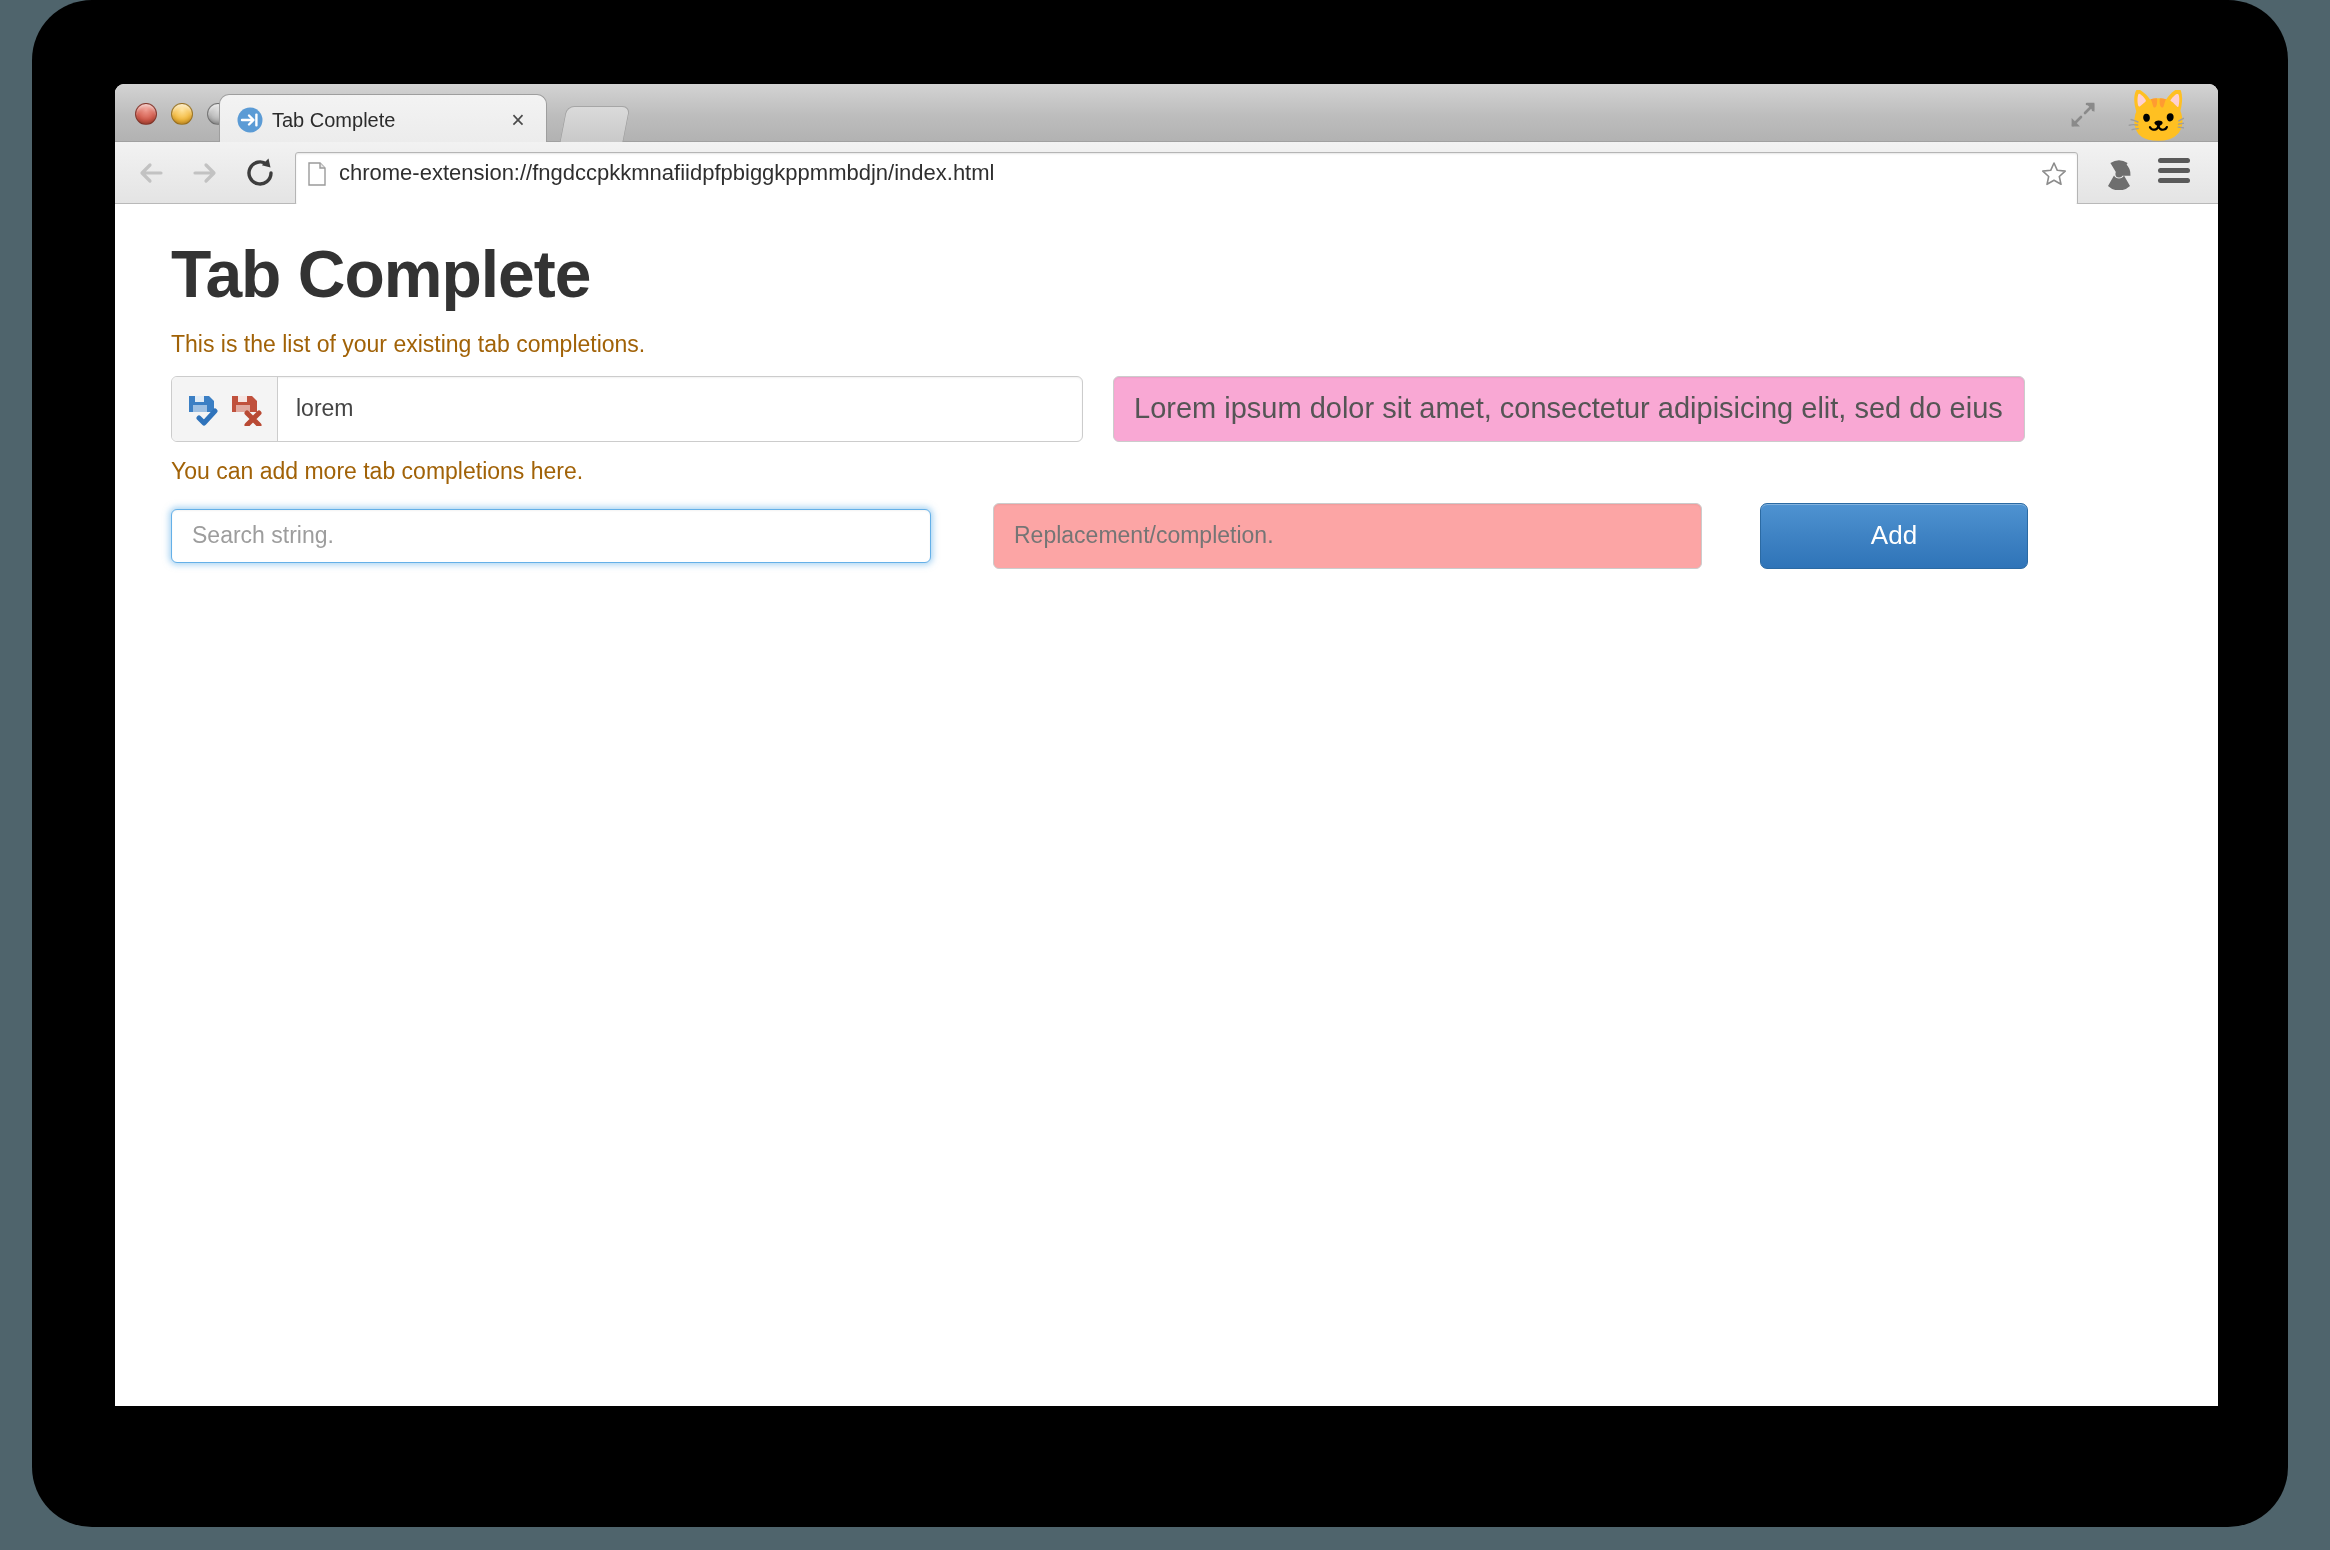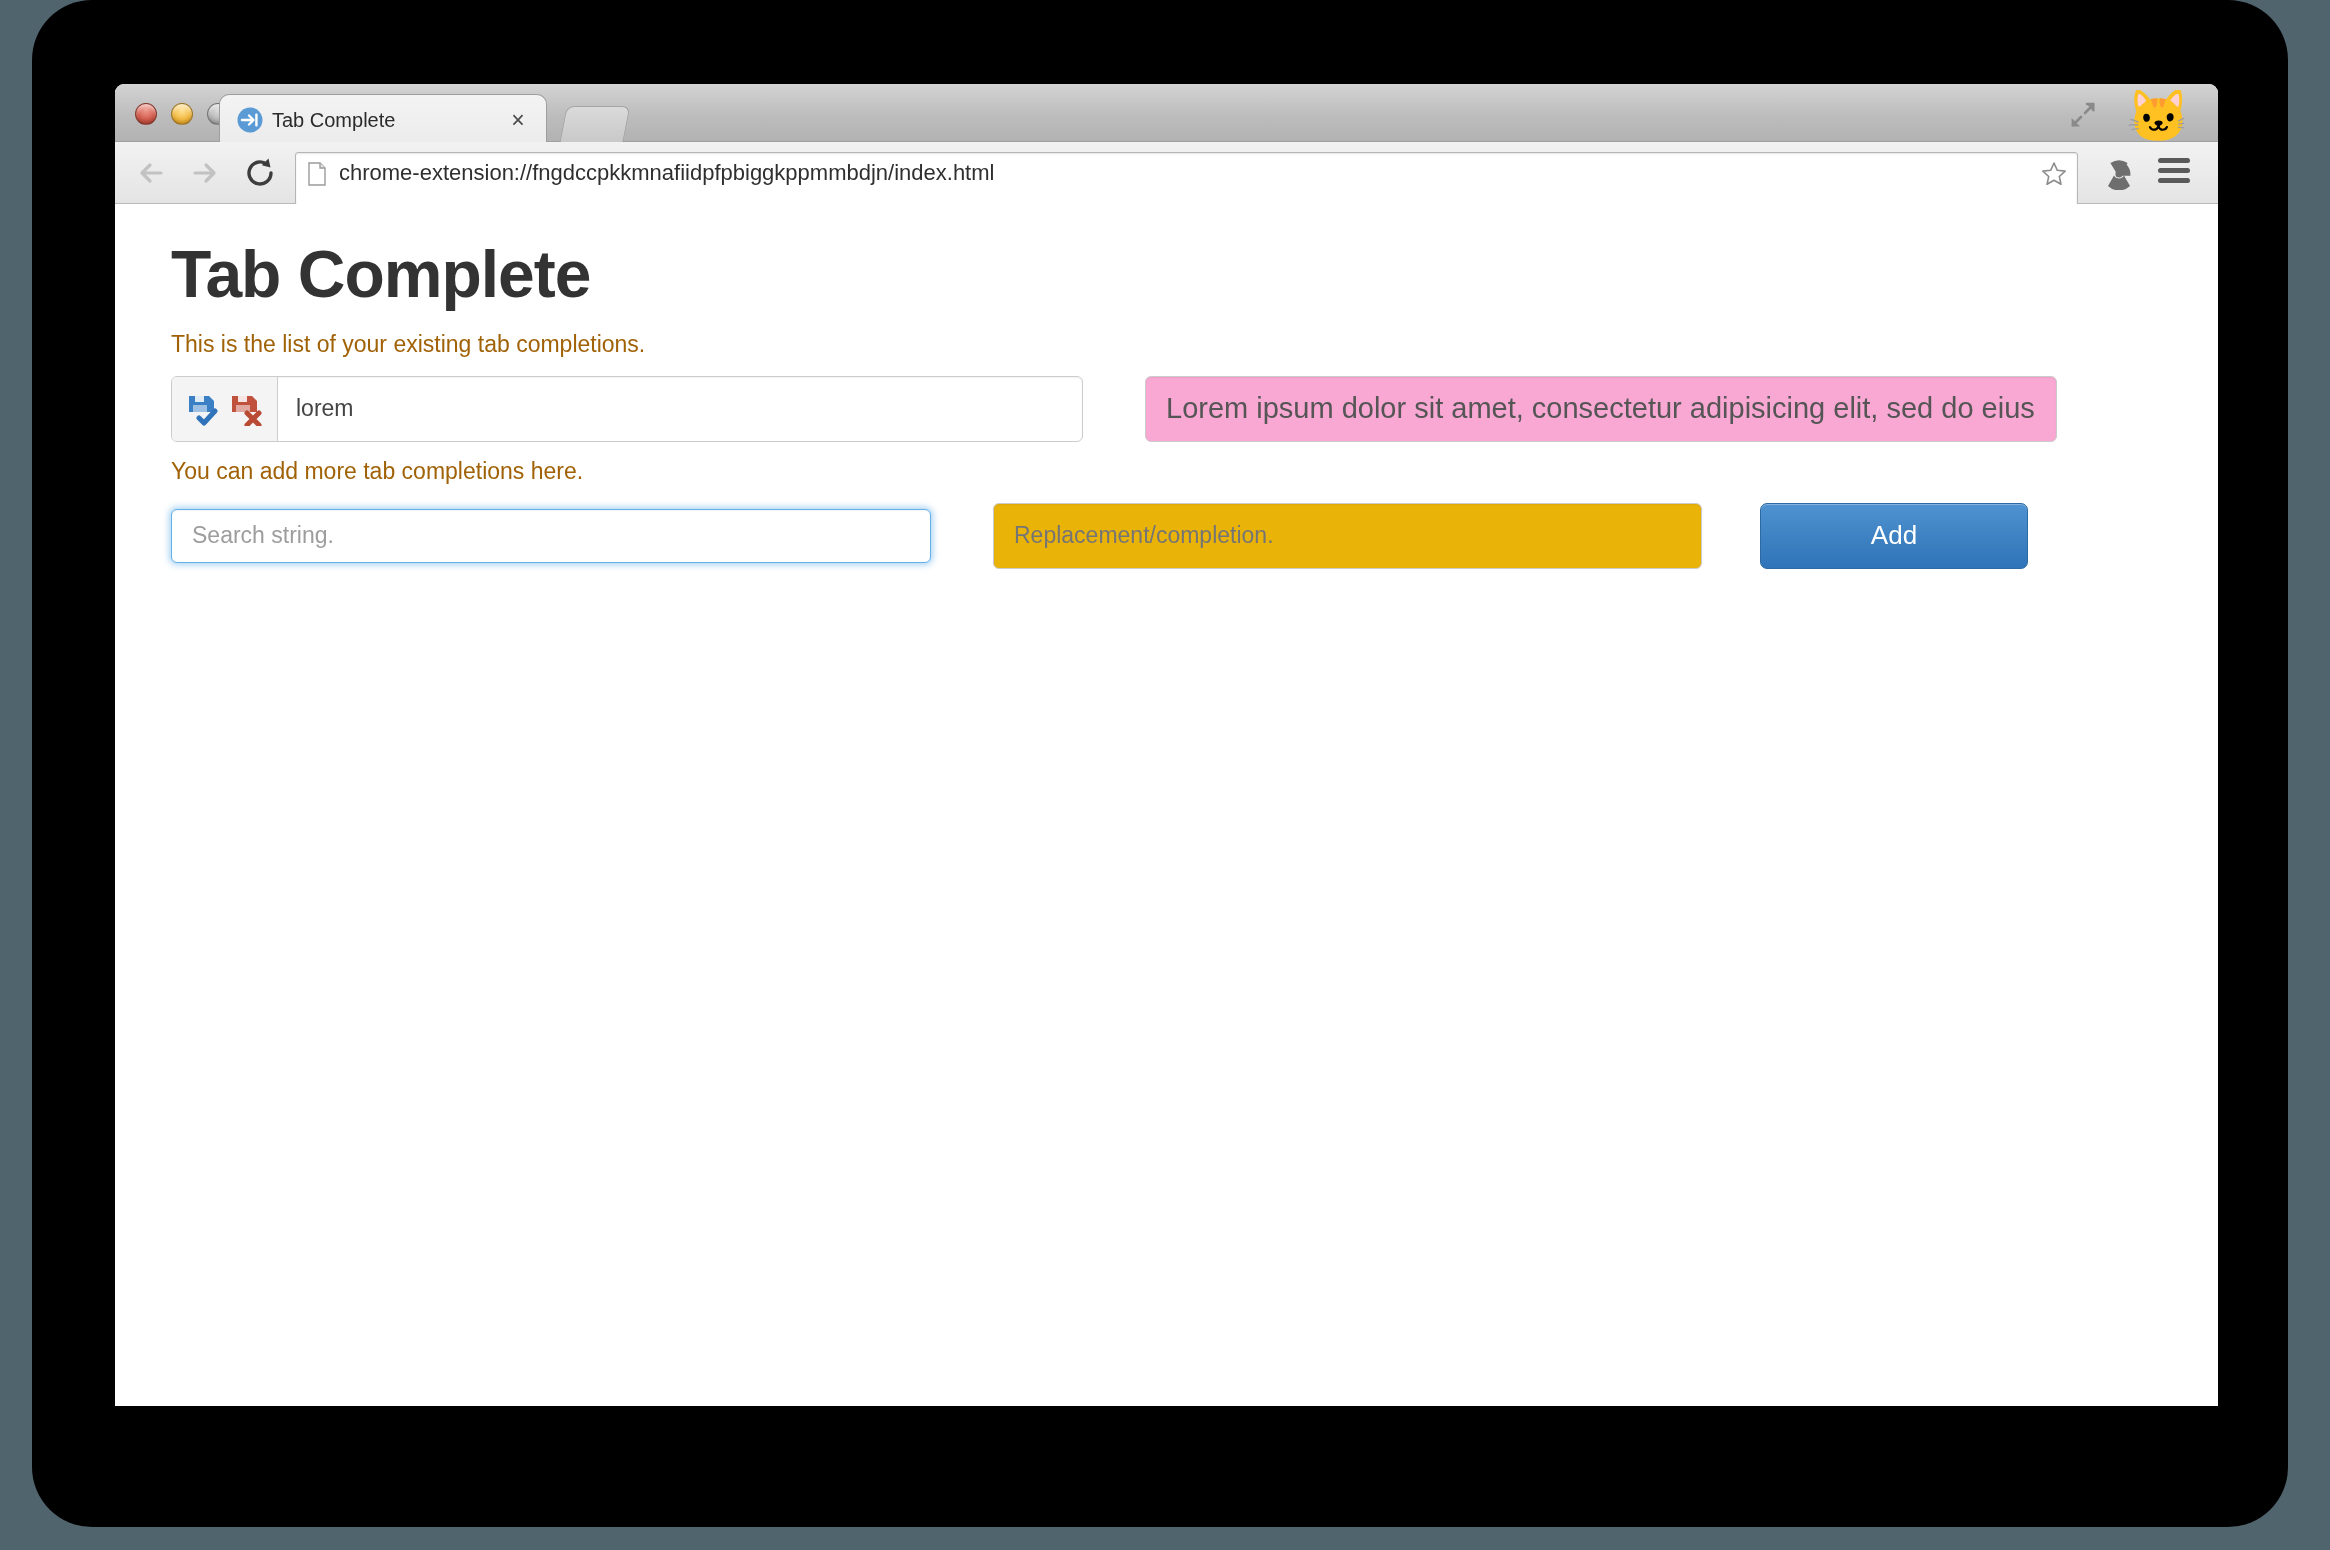--- a/index.html
+++ b/index.html
@@ -221,21 +221,21 @@
   .helper-text {
     font-size: 23px;
     color: #a16207;
     margin-bottom: 18px;
   }
 
   
   #existing-row {
     display: flex;
     align-items: center;
-    gap: 62px;
+    gap: 30px;
     margin-bottom: 16px;
   }
 
   .input-group {
     display: flex;
     width: 912px;
     height: 66px;
     border: 1px solid #cccccc;
     border-radius: 6px;
     overflow: hidden;
@@ -301,21 +301,21 @@
   }
   #search-input::placeholder { color: #9d9d9d; }
   .plain-field::placeholder  { color: #9d9d9d; }
 
   #replacement-input {
     width: 709px;
     height: 66px;
     margin-left: 62px;
     border: 1px solid #cccccc;
     border-radius: 6px;
-    background: #eab308;
+    background: #fca5a5;
     font-size: 23px;
     color: #555555;
     padding: 0 20px;
     outline: none;
     box-shadow: inset 0 1px 2px rgba(0,0,0,0.06);
     font-family: "Liberation Sans", sans-serif;
   }
 
   #add-button {
     margin-left: 58px;

